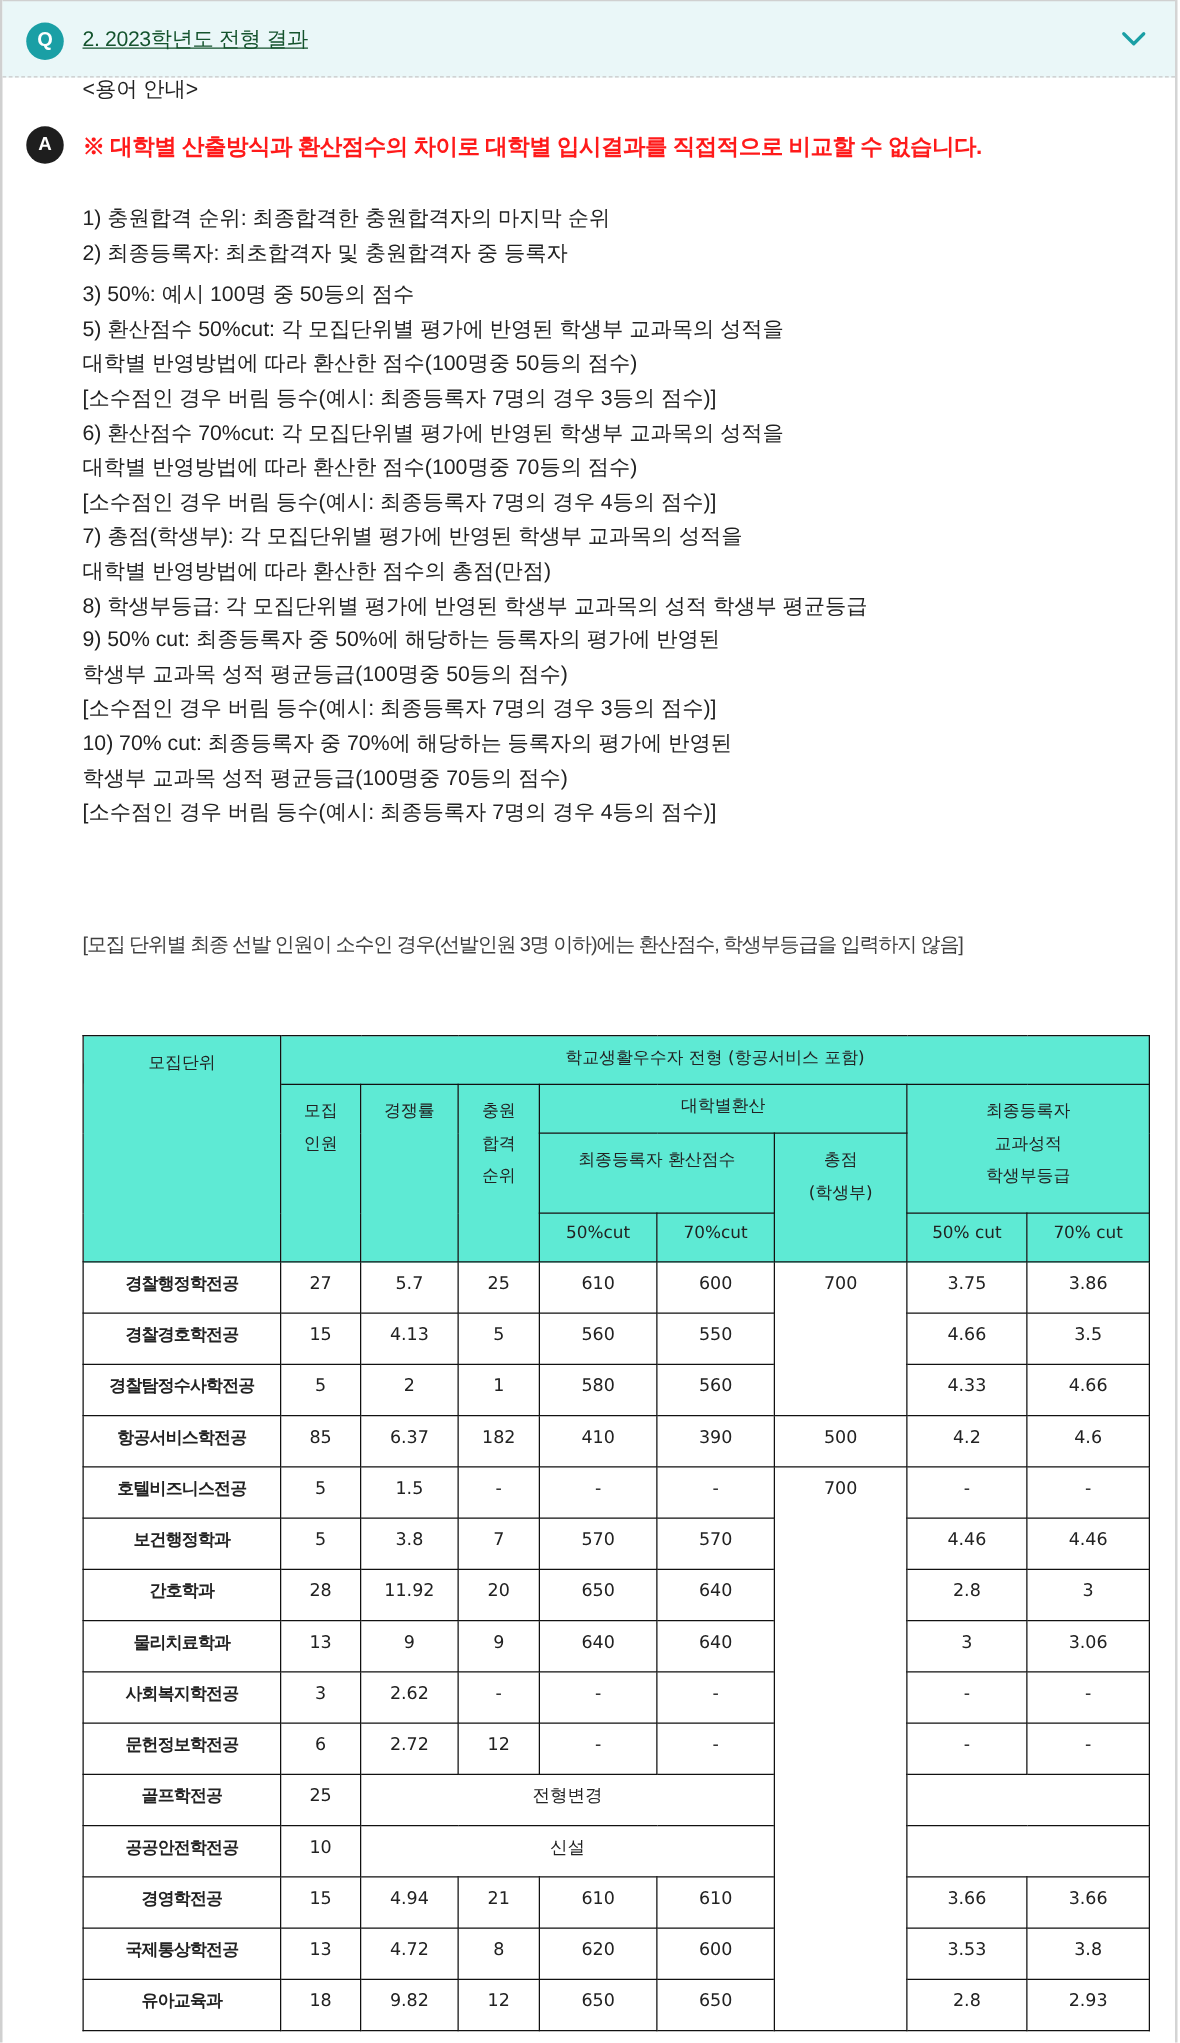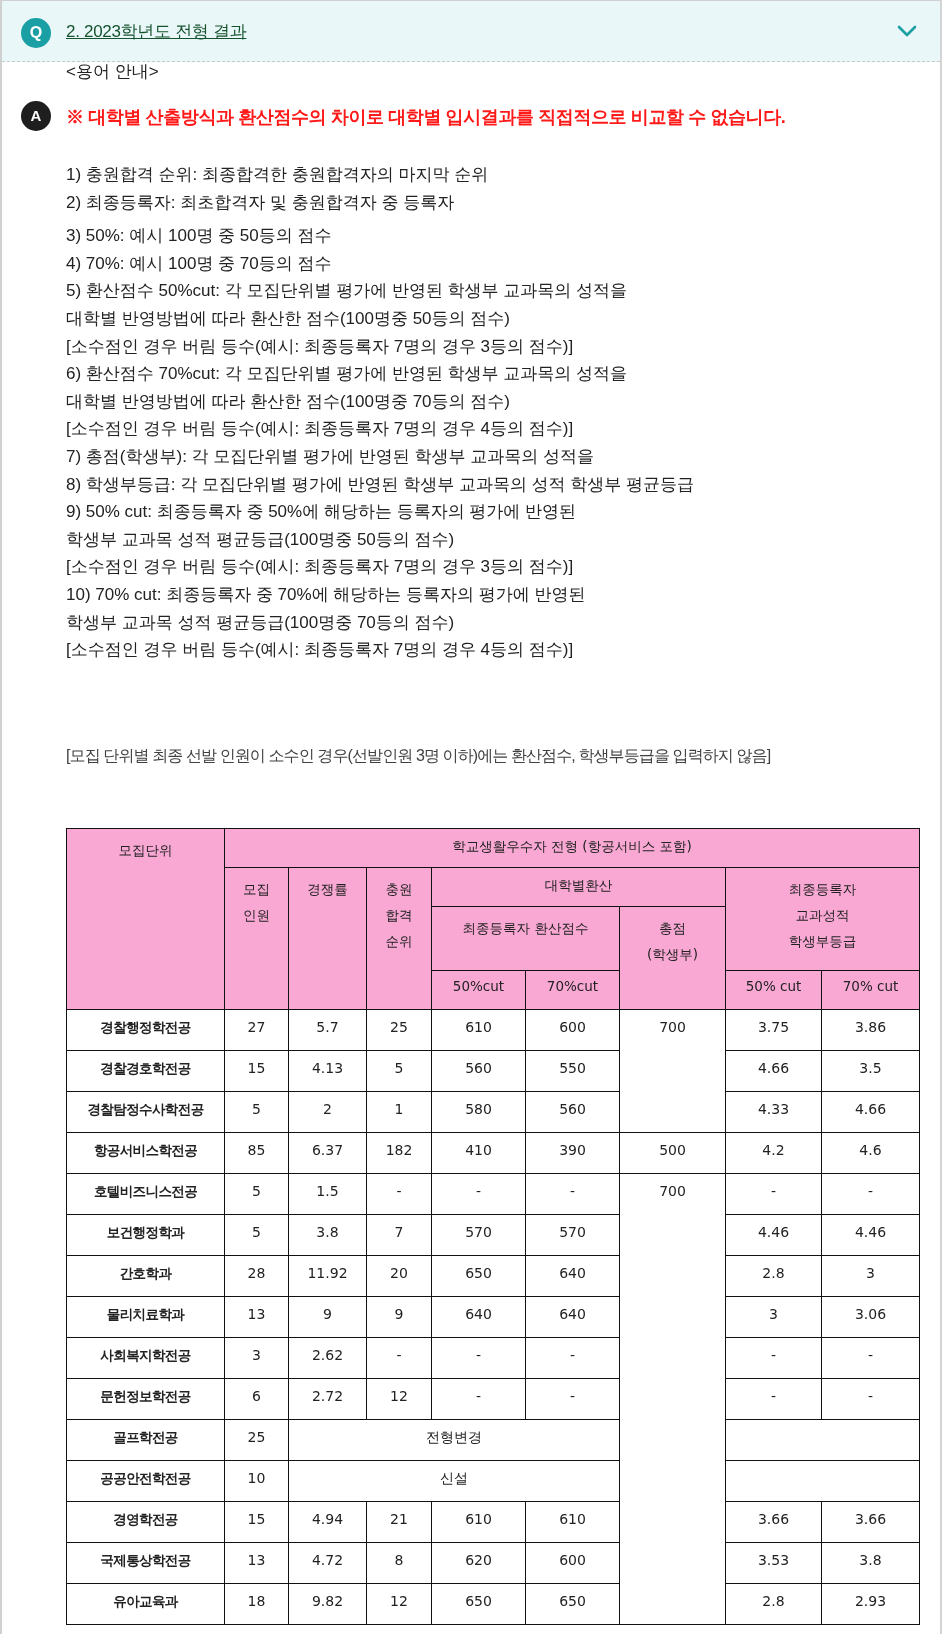--- a/index.html
+++ b/index.html
@@ -25,21 +25,21 @@
           color:#222; }
   .defs div { height:27.6px; line-height:27.6px; white-space:nowrap; }
   .defs .gap { height:6px; }
   .note { position:absolute; left:64px; top:746px; font-size:16px; letter-spacing:-0.9px;
           font-family:"Liberation Sans",sans-serif; white-space:nowrap; color:#404040; }
   .year { position:absolute; left:64px; top:846px; font-size:17px; font-weight:bold;
           font-family:"Liberation Sans",sans-serif; color:#111; }
   table.res { position:absolute; left:64px; top:828px; border-collapse:collapse; table-layout:fixed;
               font-family:"DejaVu Sans",sans-serif; font-size:14px; color:#222; }
   table.res td { border:1.5px solid #111; text-align:center; vertical-align:top; padding:0; box-sizing:border-box; }
-  table.res thead td { background:#f9a8d4; font-size:13.5px; }
+  table.res thead td { background:#5eead4; font-size:13.5px; }
   .hcell { padding-top:8px !important; line-height:26px; }
   table.res tbody td { height:41px; line-height:18px; padding-top:8px; }
   table.res tbody td.name { font-size:13.5px; letter-spacing:-0.6px;font-weight:bold; }
   .span-text { text-align:center; }
 </style>
 </head>
 <body>
 
 <div class="panel">
 
@@ -53,28 +53,28 @@
 
   <div class="abadge">A</div>
   <div class="guide">&lt;용어 안내&gt;</div>
   <div class="warn">※ 대학별 산출방식과 환산점수의 차이로 대학별 입시결과를 직접적으로 비교할 수 없습니다.</div>
 
   <div class="defs">
     <div>1) 충원합격 순위: 최종합격한 충원합격자의 마지막 순위</div>
     <div>2) 최종등록자: 최초합격자 및 충원합격자 중 등록자</div>
     <div class="gap"></div>
     <div>3) 50%: 예시 100명 중 50등의 점수</div>
-    <div>4) 70%: 예시 100명 중 70등의 점수</div>
     <div>5) 환산점수 50%cut: 각 모집단위별 평가에 반영된 학생부 교과목의 성적을</div>
     <div>대학별 반영방법에 따라 환산한 점수(100명중 50등의 점수)</div>
     <div>[소수점인 경우 버림 등수(예시: 최종등록자 7명의 경우 3등의 점수)]</div>
     <div>6) 환산점수 70%cut: 각 모집단위별 평가에 반영된 학생부 교과목의 성적을</div>
     <div>대학별 반영방법에 따라 환산한 점수(100명중 70등의 점수)</div>
     <div>[소수점인 경우 버림 등수(예시: 최종등록자 7명의 경우 4등의 점수)]</div>
     <div>7) 총점(학생부): 각 모집단위별 평가에 반영된 학생부 교과목의 성적을</div>
+    <div>대학별 반영방법에 따라 환산한 점수의 총점(만점)</div>
     <div>8) 학생부등급: 각 모집단위별 평가에 반영된 학생부 교과목의 성적 학생부 평균등급</div>
     <div>9) 50% cut: 최종등록자 중 50%에 해당하는 등록자의 평가에 반영된</div>
     <div>학생부 교과목 성적 평균등급(100명중 50등의 점수)</div>
     <div>[소수점인 경우 버림 등수(예시: 최종등록자 7명의 경우 3등의 점수)]</div>
     <div>10) 70% cut: 최종등록자 중 70%에 해당하는 등록자의 평가에 반영된</div>
     <div>학생부 교과목 성적 평균등급(100명중 70등의 점수)</div>
     <div>[소수점인 경우 버림 등수(예시: 최종등록자 7명의 경우 4등의 점수)]</div>
   </div>
 
   <div class="note">[모집 단위별 최종 선발 인원이 소수인 경우(선발인원 3명 이하)에는 환산점수, 학생부등급을 입력하지 않음]</div>

